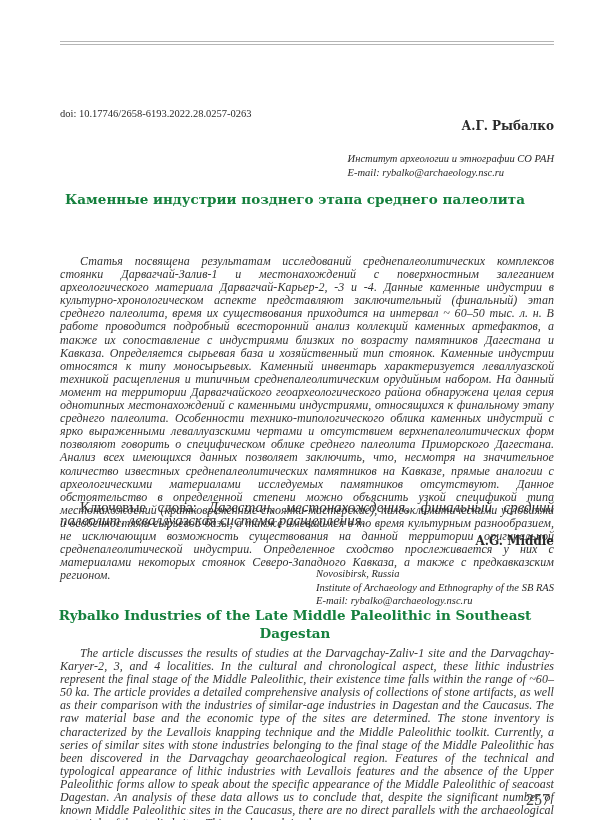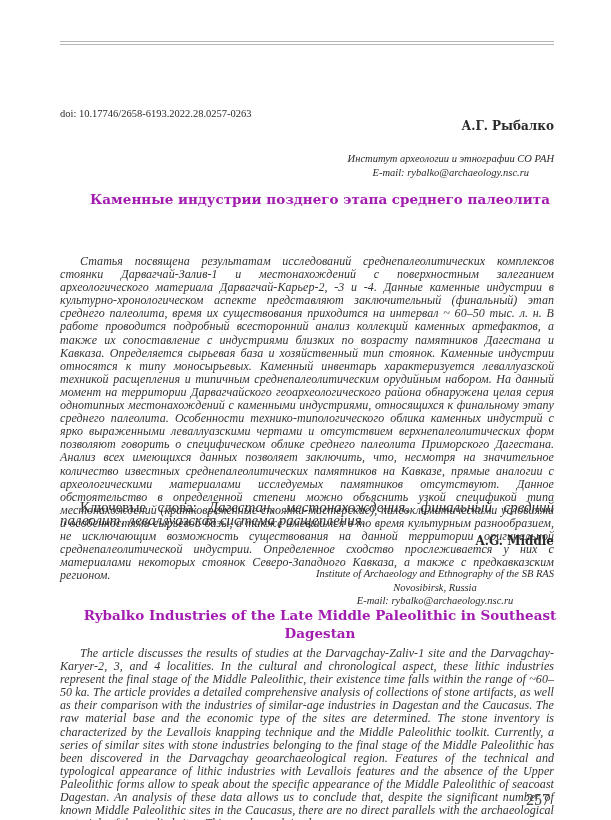--- a/index.html
+++ b/index.html
@@ -2,22 +2,22 @@
 <html><head>
 <meta charset="utf-8">
 <style>
   html, body { margin: 0; padding: 0; background: #ffffff; }
   body { width: 611px; height: 820px; position: relative; overflow: hidden; color: #2a2a2a; }
   .rule { position: absolute; left: 60px; top: 41px; width: 494px; height: 1px; background: #b5b5b5; }
   .rule2 { top: 44px; }
   .serif { font-family: "Liberation Serif", "DejaVu Serif", serif; margin-top: 16px; }
   .meta { position: absolute; left: 60px; top: 92px; font-size: 10.5px; line-height: 12px; }
   .author { position: absolute; right: 57px; text-align: right; font-family: "DejaVu Serif", serif; font-weight: bold; font-size: 12px; }
-  .affil { position: absolute; right: 57px; text-align: center; font-style: italic; font-size: 10.5px; line-height: 13.5px; }
-  .title { position: absolute; left: 73px; width: 494px; text-align: center; font-family: "DejaVu Serif", serif; font-weight: bold; font-size: 13.5px; line-height: 18px; color: #a21caf; }
+  .affil { position: absolute; right: 57px; text-align: left; font-style: italic; font-size: 10.5px; line-height: 13.5px; }
+  .title { position: absolute; left: 48px; width: 494px; text-align: center; font-family: "DejaVu Serif", serif; font-weight: bold; font-size: 13.5px; line-height: 18px; color: #15803d; }
   .abstract { position: absolute; left: 60px; width: 494px; font-style: italic; font-size: 12px; line-height: 13.1px; text-align: justify; text-indent: 20px; color: #333; letter-spacing: 0.05px; }
   .keywords { position: absolute; left: 60px; width: 494px; font-size: 15px; line-height: 13.1px; text-align: justify; text-indent: 20px; color: #333; }
   .keywords .kw-text { font-style: italic; }
   .pagenum { position: absolute; right: 61px; top: 775px; font-size: 16px; color: #444; }
 </style>
 </head>
 <body>
 
 <div class="rule"></div>
 <div class="rule rule2"></div>
@@ -38,22 +38,22 @@
 
 <div class="abstract serif" style="top:239px;">Статья посвящена результатам исследований среднепалеолитических комплексов стоянки Дарвагчай-Залив-1 и местонахождений с поверхностным залеганием археологического материала Дарвагчай-Карьер-2, -3 и -4. Данные каменные индустрии в культурно-хронологическом аспекте представляют заключительный (финальный) этап среднего палеолита, время их существования приходится на интервал ~ 60–50 тыс. л. н. В работе проводится подробный всесторонний анализ коллекций каменных артефактов, а также их сопоставление с индустриями близких по возрасту памятников Дагестана и Кавказа. Определяется сырьевая база и хозяйственный тип стоянок. Каменные индустрии относятся к типу моносырьевых. Каменный инвентарь характеризуется леваллуазской техникой расщепления и типичным среднепалеолитическим орудийным набором. На данный момент на территории Дарвагчайского геоархеологического района обнаружена целая серия однотипных местонахождений с каменными индустриями, относящихся к финальному этапу среднего палеолита. Особенности технико-типологического облика каменных индустрий с ярко выраженными леваллуазскими чертами и отсутствием верхнепалеолитических форм позволяют говорить о специфическом облике среднего палеолита Приморского Дагестана. Анализ всех имеющихся данных позволяет заключить, что, несмотря на значительное количество известных среднепалеолитических памятников на Кавказе, прямые аналогии с археологическими материалами исследуемых памятников отсутствуют. Данное обстоятельство в определенной степени можно объяснить узкой спецификой типа местонахождений (кратковременные стоянки-мастерские), палеоклиматическими условиями и особенностями сырьевой базы, а также имевшимся в то время культурным разнообразием, не исключающим возможность существования на данной территории оригинальной среднепалеолитической индустрии. Определенное сходство прослеживается у них с материалами некоторых стоянок Северо-Западного Кавказа, а также с предкавказским регионом.</div>
 
 <div class="keywords serif" style="top:485px;">
   <span>Ключевые слова:</span>
   <span class="kw-text">Дагестан, местонахождения, финальный средний палеолит, леваллуазская система расщепления.</span>
 </div>
 
 <div class="author" style="top:534px;">A.G. Middle</div>
 <div class="affil serif" style="top:551px;">
+  <div>Novosibirsk, Russia</div>
   <div>Institute of Archaeology and Ethnography of the SB RAS</div>
-  <div>Novosibirsk, Russia</div>
   <div>E-mail: rybalko@archaeology.nsc.ru</div>
 </div>
 
 <div class="title" style="top:606px;">Rybalko Industries of the Late Middle Paleolithic in Southeast Dagestan</div>
 
 <div class="abstract serif" style="top:631px;">The article discusses the results of studies at the Darvagchay-Zaliv-1 site and the Darvagchay-Karyer-2, 3, and 4 localities. In the cultural and chronological aspect, these lithic industries represent the final stage of the Middle Paleolithic, their existence time falls within the range of ~60–50 ka. The article provides a detailed comprehensive analysis of collections of stone artifacts, as well as their comparison with the industries of similar-age industries in Dagestan and the Caucasus. The raw material base and the economic type of the sites are determined. The stone inventory is characterized by the Levallois knapping technique and the Middle Paleolithic toolkit. Currently, a series of similar sites with stone industries belonging to the final stage of the Middle Paleolithic has been discovered in the Darvagchay geoarchaeological region. Features of the technical and typological appearance of lithic industries with Levallois features and the absence of the Upper Paleolithic forms allow to speak about the specific appearance of the Middle Paleolithic of seacoast Dagestan. An analysis of these data allows us to conclude that, despite the significant number of known Middle Paleolithic sites in the Caucasus, there are no direct parallels with the archaeological materials of the studied sites. This can be explained</div>
 
 <div class="pagenum serif">257</div>
 
 </body></html>

